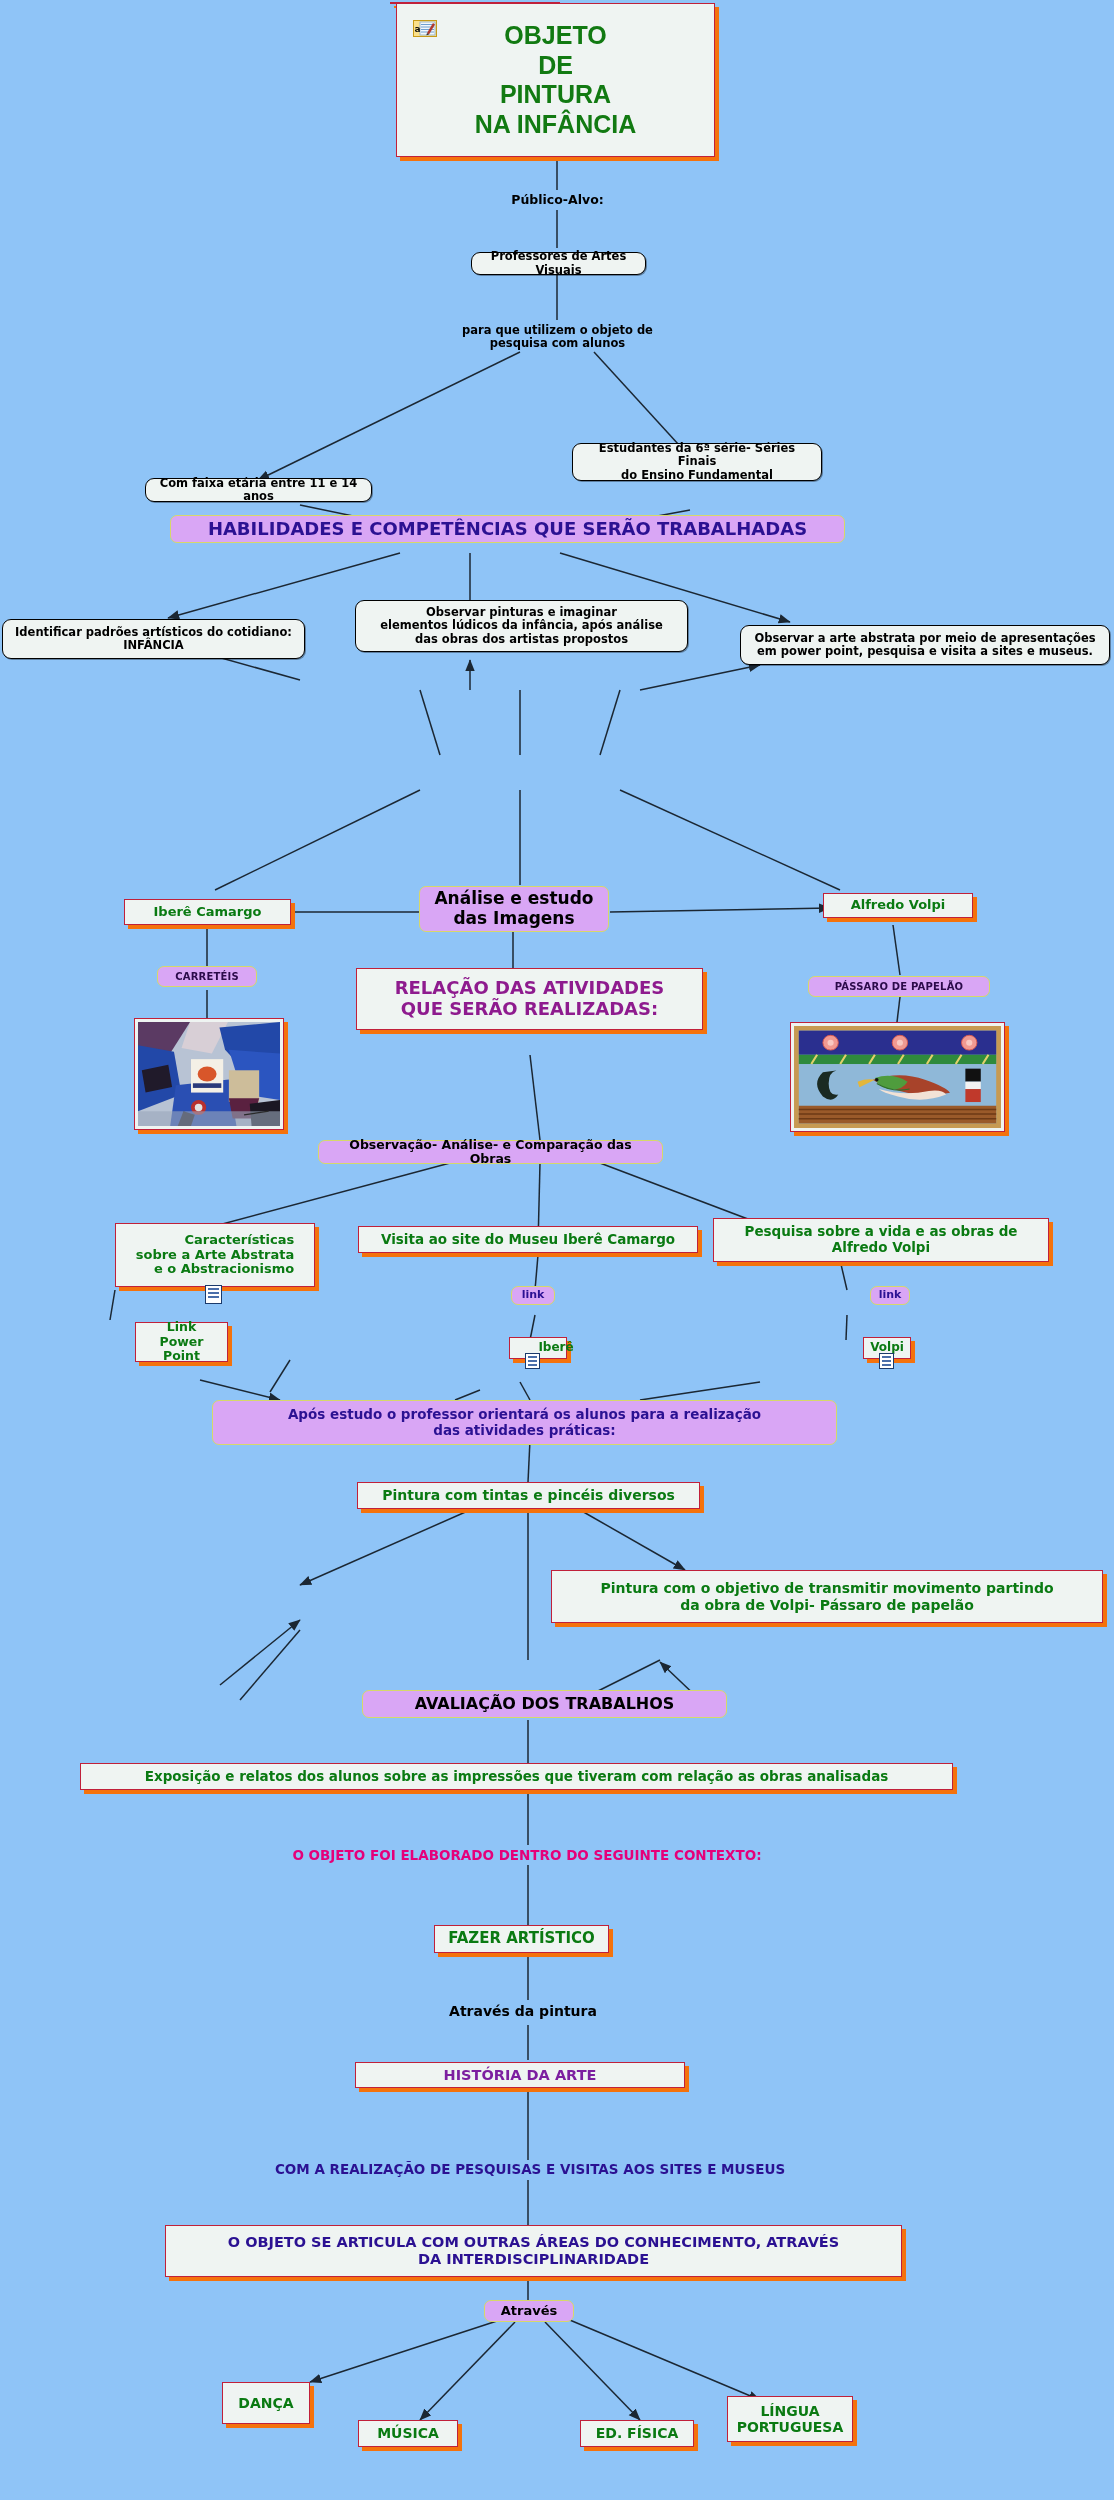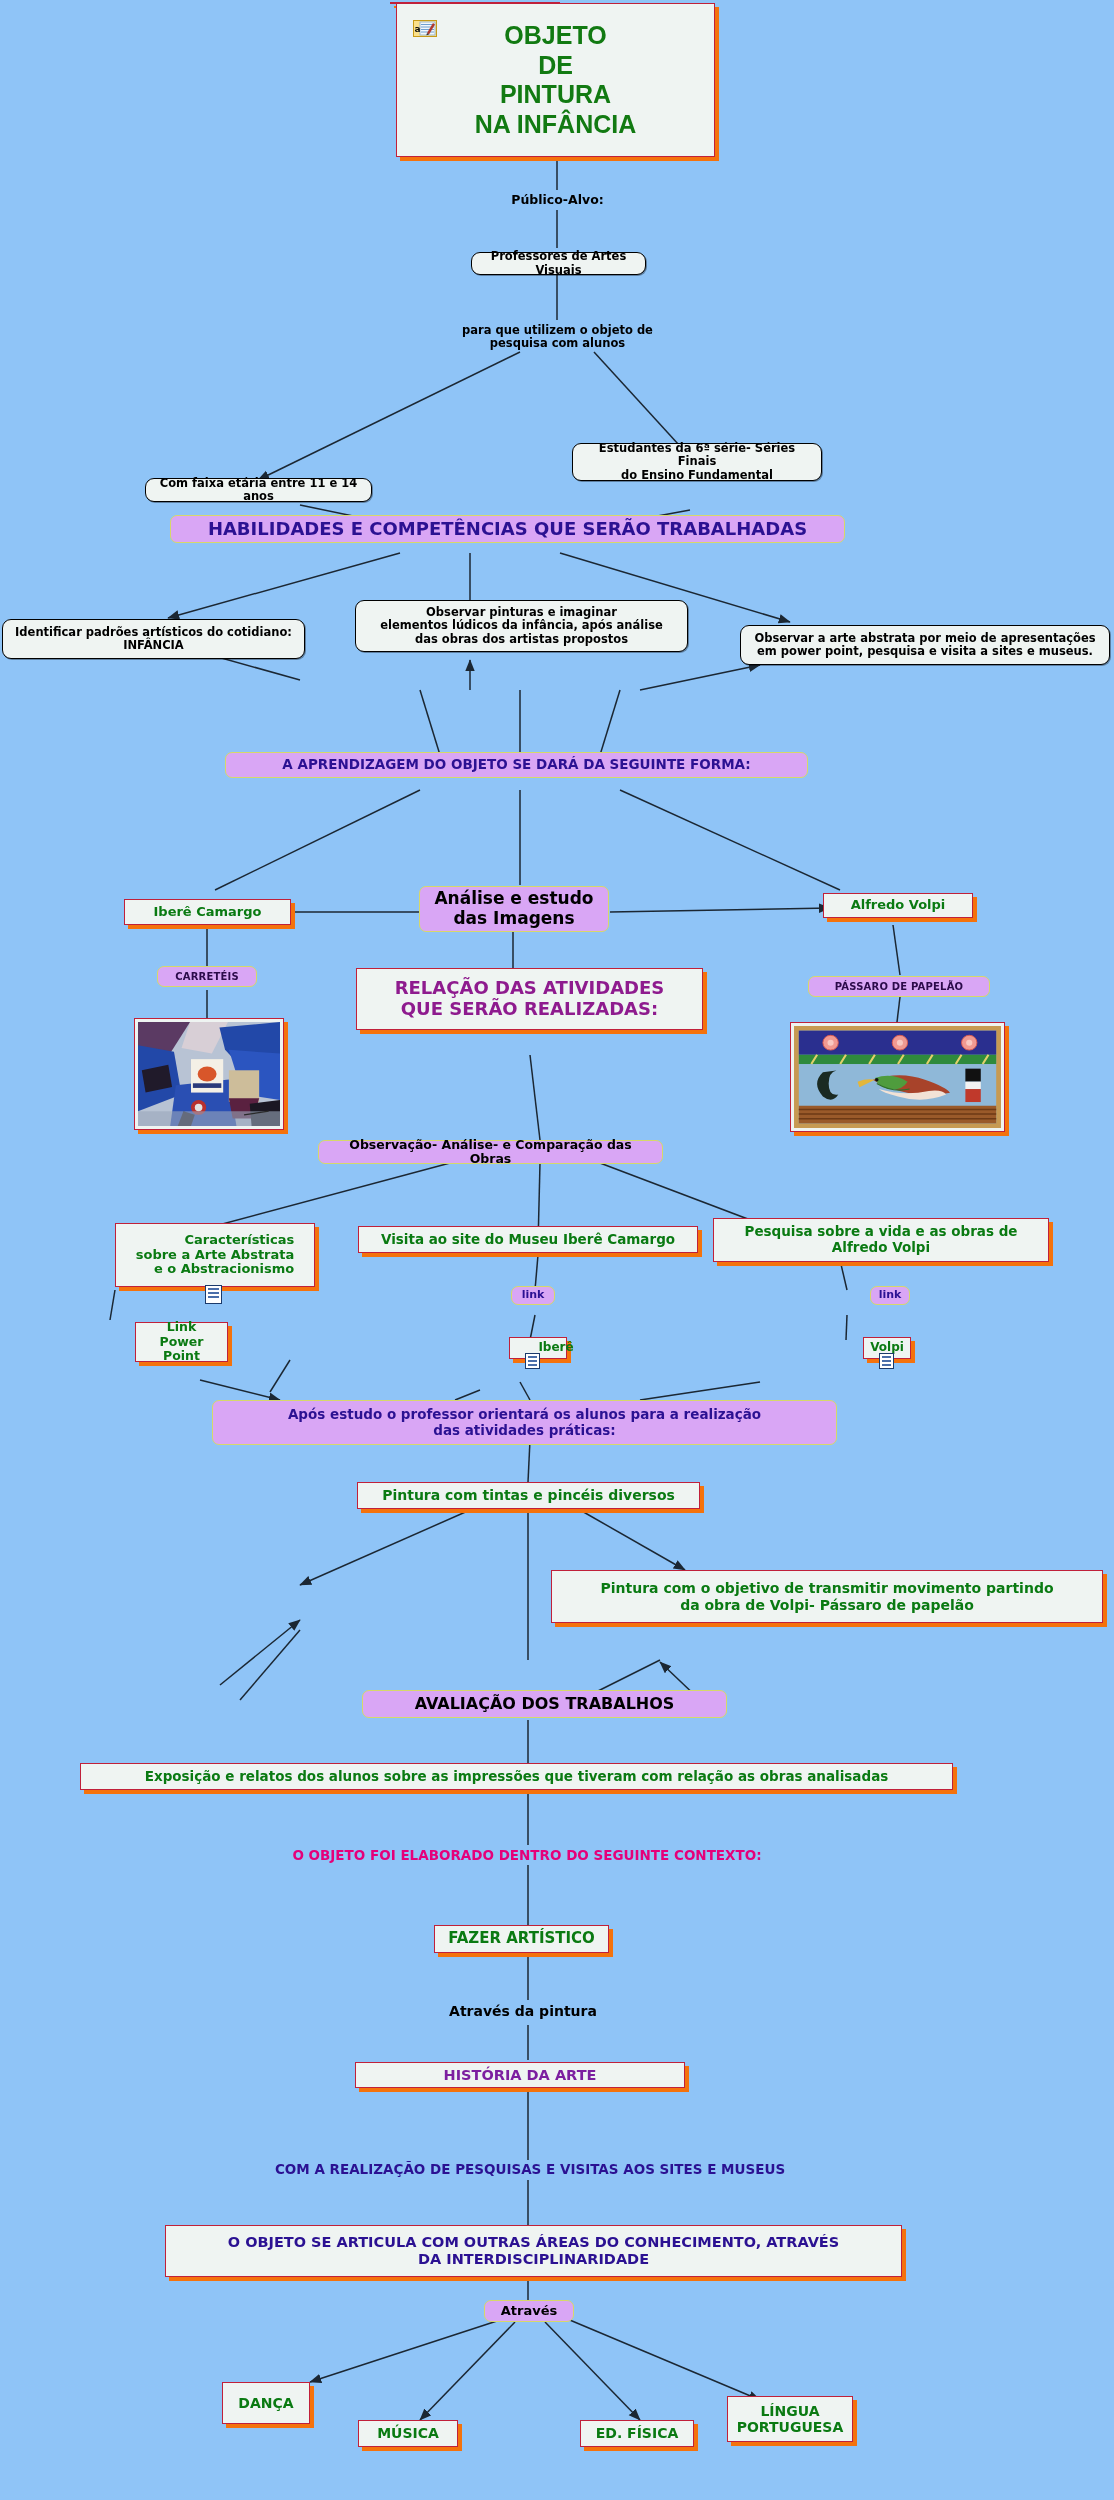--- a/index.html
+++ b/index.html
@@ -275,21 +275,20 @@
   <div class="node rbox" style="left:2px;top:619px;width:303px;height:40px;white-space:pre-line;">Identificar padrões artísticos do cotidiano:
 INFÂNCIA</div>
 
   <div class="node rbox" style="left:355px;top:600px;width:333px;height:52px;white-space:pre-line;">Observar pinturas e imaginar
 elementos lúdicos da infância, após análise
 das obras dos artistas propostos</div>
 
   <div class="node rbox" style="left:740px;top:625px;width:370px;height:40px;white-space:pre-line;">Observar a arte abstrata por meio de apresentações
 em power point, pesquisa e visita a sites e museus.</div>
 
-  <div class="node pbox" style="left:225px;top:752px;width:583px;height:26px;font-size:13.5px;">A APRENDIZAGEM DO OBJETO SE DARÁ DA SEGUINTE FORMA:</div>
 
   <div class="node obox" style="left:124px;top:899px;width:167px;height:26px;">Iberê Camargo</div>
 
   <div class="node pbox black" style="left:419px;top:886px;width:190px;height:46px;white-space:pre-line;font-size:17px;">Análise e estudo
 das Imagens</div>
 
   <div class="node obox" style="left:823px;top:893px;width:150px;height:25px;">Alfredo Volpi</div>
 
   <div class="node pbox small" style="left:157px;top:966px;width:100px;height:21px;">CARRETÉIS</div>
 

